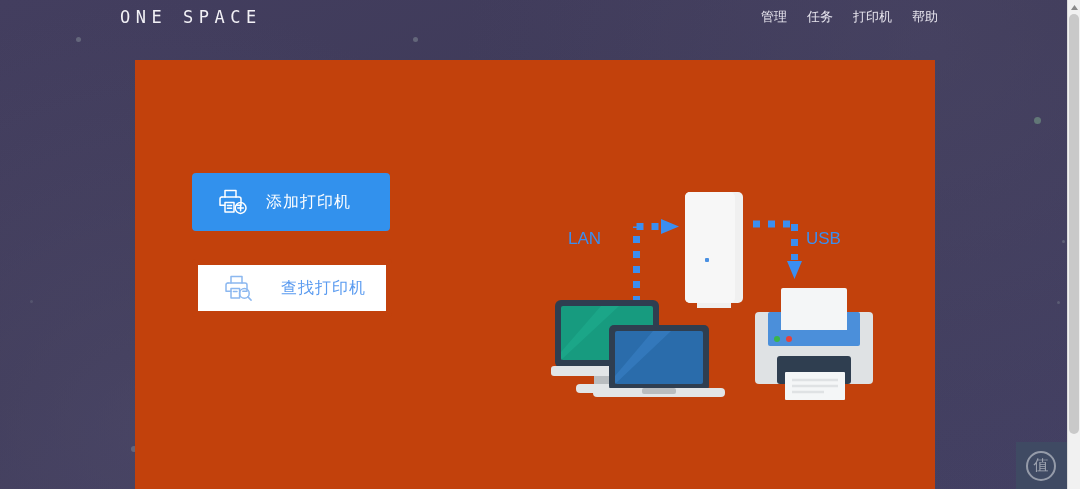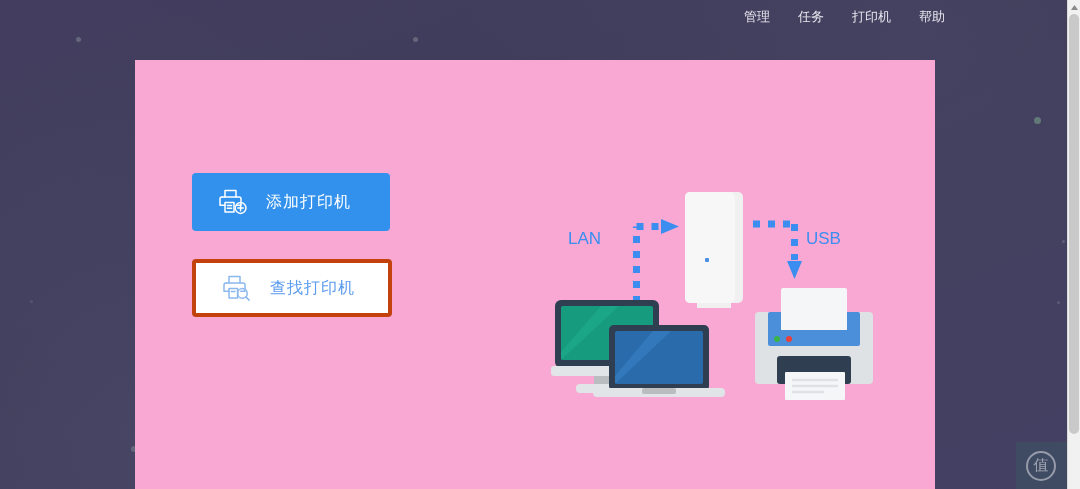--- a/index.html
+++ b/index.html
@@ -50,42 +50,42 @@
     top: 7px;
     color: #f2f1f6;
     font-size: 17px;
     letter-spacing: 5.5px;
     font-weight: 400;
     font-family: "DejaVu Sans Mono", "Liberation Mono", monospace;
     white-space: nowrap;
   }
   .nav {
     position: absolute;
-    right: 123px;
+    right: 130px;
     top: 8px;
     display: flex;
     align-items: center;
-    gap: 28px;
+    gap: 20px;
   }
   .nav-item {
     color: #e7e5ee;
     font-size: 13px;
     line-height: 18px;
     cursor: pointer;
     white-space: nowrap;
   }
 
   
   .card {
     position: absolute;
     left: 135px;
     top: 60px;
     width: 800px;
     height: 429px;
-    background: #f9a8d4;
+    background: #c2410c;
     z-index: 4;
   }
 
   
   .btn-col {
     position: absolute;
     left: 57px;
     top: 113px;
     display: flex;
     flex-direction: column;
@@ -108,24 +108,24 @@
   }
   .btn-primary .btn-label {
     color: #ffffff;
     font-size: 16px;
     letter-spacing: 1px;
   }
   .btn-secondary {
     width: 200px;
     height: 58px;
     background: #ffffff;
-    border: 4px solid #c2410c;
+    border: 6px solid #c2410c;
     border-radius: 4px;
     padding-left: 26px;
-    gap: 18px;
+    gap: 27px;
   }
   .btn-secondary .btn-label {
     color: #5a9bf0;
     font-size: 16px;
     letter-spacing: 1px;
   }
   .btn-icon { display: block; flex: 0 0 auto; }
 
   
   .illus {
@@ -200,20 +200,21 @@
     <div class="bg-dot" style="left:76px;top:37px;width:5px;height:5px;"></div>
     <div class="bg-dot" style="left:413px;top:37px;width:5px;height:5px;"></div>
     <div class="bg-dot" style="left:1034px;top:117px;width:7px;height:7px;background:#6f8f82;opacity:.7;"></div>
     <div class="bg-dot" style="left:1062px;top:240px;width:3px;height:3px;opacity:.35;"></div>
     <div class="bg-dot" style="left:1057px;top:301px;width:3px;height:3px;opacity:.3;"></div>
     <div class="bg-dot" style="left:131px;top:446px;width:6px;height:6px;opacity:.4;"></div>
     <div class="bg-dot" style="left:30px;top:300px;width:3px;height:3px;opacity:.22;"></div>
   </div>
 
   <div class="topbar">
+    <div class="logo">ONE SPACE</div>
     <nav class="nav">
       <span class="nav-item">管理</span>
       <span class="nav-item">任务</span>
       <span class="nav-item">打印机</span>
       <span class="nav-item">帮助</span>
     </nav>
   </div>
 
   <div class="card">
 

